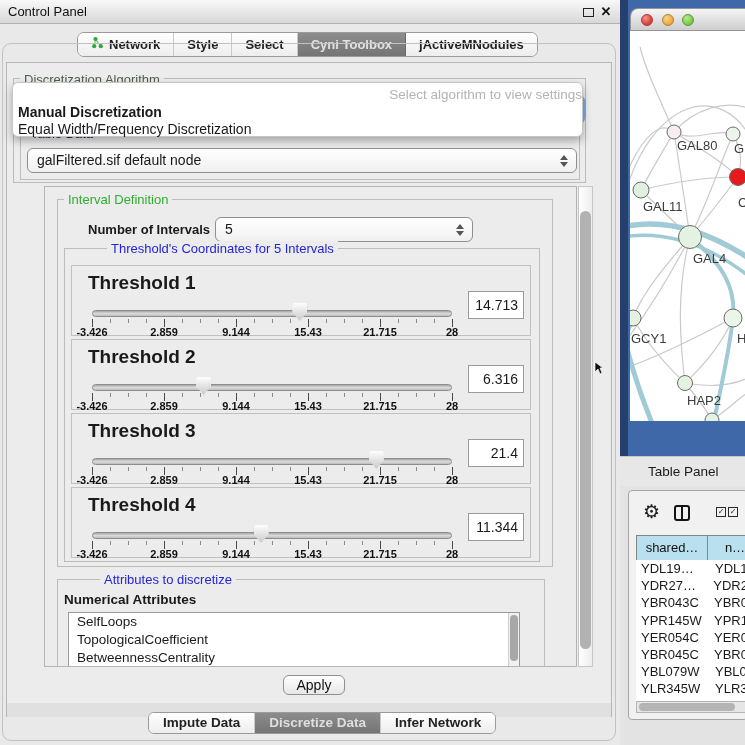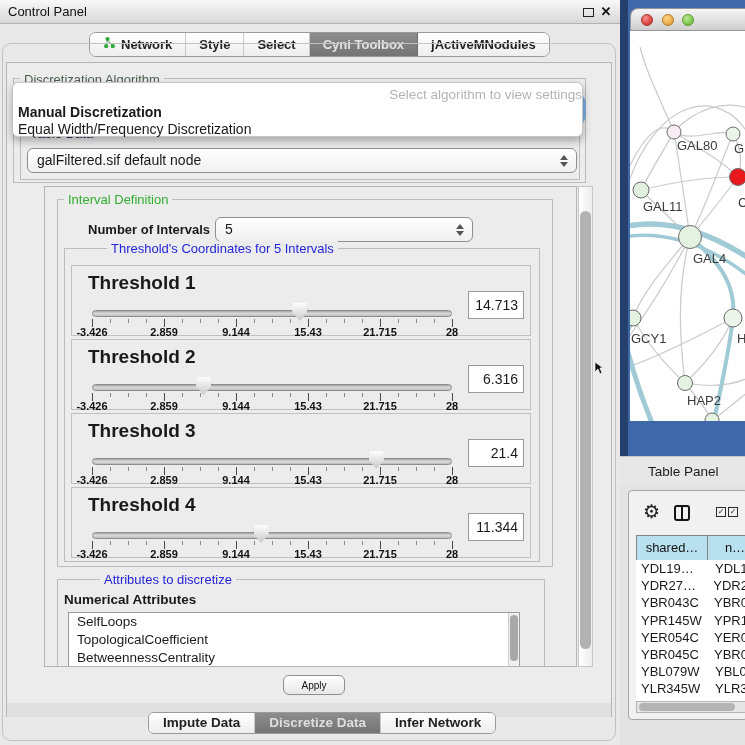--- a/index.html
+++ b/index.html
@@ -9,21 +9,21 @@
 
   
   .cp{position:absolute;left:0;top:0;width:620px;height:745px;background:#e9e9e9;}
   .cp-titlebar{position:absolute;left:0;top:0;width:620px;height:24px;
     background:linear-gradient(#f8f8f8,#d8d8d8);border-bottom:1px solid #b2b2b2;}
   .cp-title{position:absolute;left:8px;top:0;line-height:24px;font-size:13px;color:#111;}
   .float-ico{position:absolute;left:583px;top:8px;width:11px;height:9px;border:1.5px solid #222;background:transparent;}
   .close-ico{position:absolute;left:599px;top:3px;width:14px;line-height:18px;font-size:13px;font-weight:bold;color:#111;text-align:center;}
 
   
-  .tabbar{position:absolute;left:89px;top:32px;height:25px;display:flex;
+  .tabbar{position:absolute;left:77px;top:32px;height:25px;display:flex;
     background:#fdfdfd;border:1px solid #9a9a9a;border-radius:7px;overflow:hidden;}
   .tab{padding:0 13px;line-height:23px;font-size:13px;font-weight:bold;color:#222;
     border-right:1px solid #c9c9c9;display:flex;align-items:center;gap:5px;background:linear-gradient(#fff,#ededed);}
   .tab:last-child{border-right:none;}
   .tab.selected{background:linear-gradient(#8d8d8d,#747474);color:#e3e3e3;border-right:1px solid #6a6a6a;}
 
   .outer-border{position:absolute;left:2px;top:43px;width:614px;height:698px;border:1px solid #c2c2c2;border-radius:9px;}
   .content{position:absolute;left:6px;top:62px;width:606px;height:655px;background:#ececec;border:1px solid #b6b6b6;}
   .band{position:absolute;left:7px;top:703px;width:604px;height:14px;background:#e0e0e0;}
 
@@ -85,21 +85,21 @@
     border:1px solid #9a9a9a;font-size:14px;text-align:right;line-height:26px;padding-right:5px;}
 
   .attr-group{left:12px;top:392px;width:488px;height:150px;}
   .attr-sub{position:absolute;left:6px;top:12px;font-weight:bold;font-size:13.5px;}
   .attr-list{position:absolute;left:10px;top:32px;width:452px;height:120px;background:#fff;border:1px solid #9a9a9a;}
   .attr-item{height:18px;line-height:18px;font-size:13.5px;padding-left:8px;white-space:nowrap;}
   .attr-sb{position:absolute;right:0;top:0;width:11px;height:100%;background:#f0f0f0;border-left:1px solid #cfcfcf;}
   .attr-sb-thumb{position:absolute;left:1px;top:2px;width:8px;height:46px;background:#a8a8a8;border-radius:4px;}
 
   .apply{position:absolute;left:283px;top:675px;width:62px;height:20px;border:1px solid #8f8f8f;border-radius:6px;
-    background:linear-gradient(#ffffff,#e7e7e7);font-family:"Liberation Sans",sans-serif;font-size:10px;color:#111;}
+    background:linear-gradient(#ffffff,#e7e7e7);font-family:"Liberation Sans",sans-serif;font-size:14px;color:#111;}
 
   .bottom-tabbar{position:absolute;left:148px;top:712px;height:22px;display:flex;
     background:#fdfdfd;border:1px solid #9a9a9a;border-radius:6px;overflow:hidden;z-index:5;}
   .btab{padding:0 14px;line-height:20px;font-size:13.5px;font-weight:bold;color:#222;
     border-right:1px solid #c9c9c9;background:linear-gradient(#fff,#ededed);}
   .btab:last-child{border-right:none;text-align:right;}
   .btab.selected{background:linear-gradient(#8d8d8d,#747474);color:#dedede;}
 
   
   .cursor{position:absolute;left:594px;top:361px;z-index:99;}

